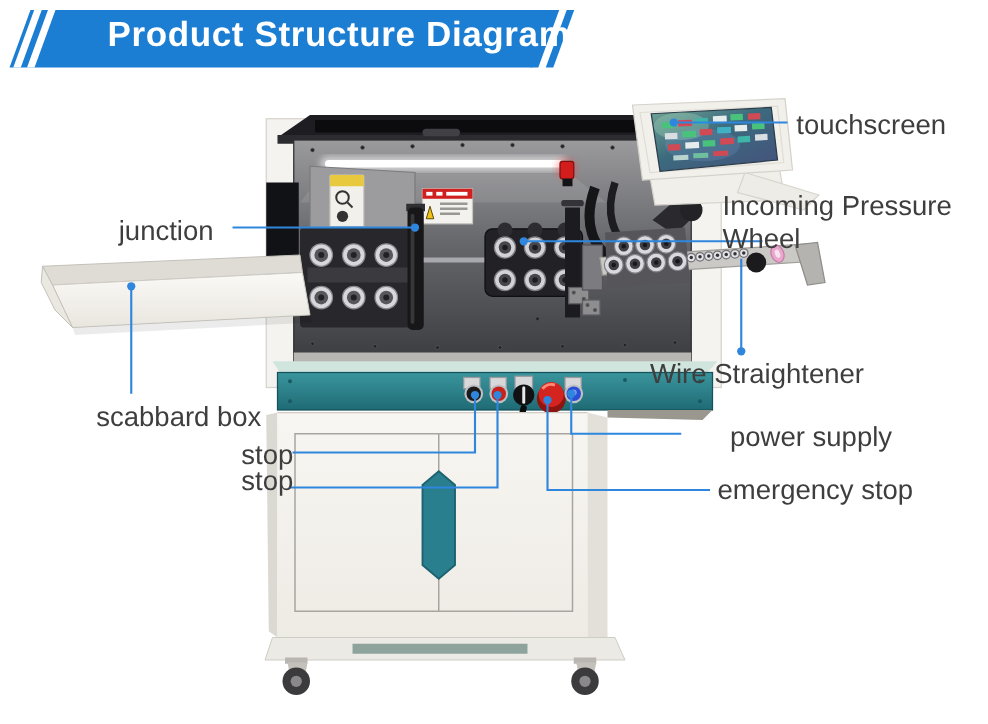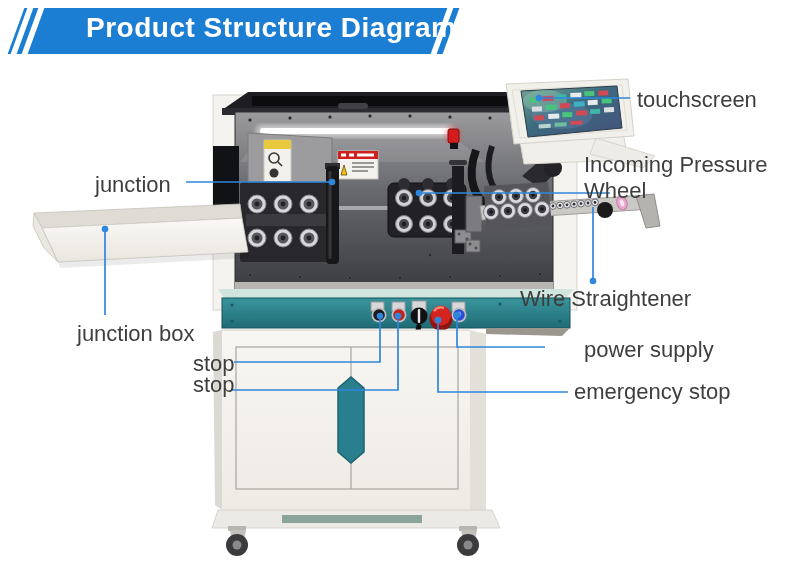--- a/index.html
+++ b/index.html
@@ -15,21 +15,21 @@
           background:var(--banner);transform:skewX(-20deg);}
   .stripe{position:absolute;top:8px;height:46px;width:6px;transform:skewX(-20deg);}
   .stripe.white{background:#ffffff;}
   .stripe.blue{background:var(--banner);}
   .banner-title{position:absolute;left:46px;top:12px;color:#fff;font-size:28px;
                 font-weight:bold;letter-spacing:.5px;white-space:nowrap;margin-left:40px;}
   
   .lbl{position:absolute;font-size:22px;color:var(--label);white-space:nowrap;line-height:1.16;}
   .lbl.wrap{white-space:normal;}
   #lbl-touchscreen{left:637px;top:87px;}
-  #lbl-incoming{left:564px;top:152px;width:185px;padding-left:20px;}
+  #lbl-incoming{left:578px;top:152px;width:185px;}
   #lbl-scabbard{left:95px;top:172px;}
   #lbl-wire{left:520px;top:286px;}
   #lbl-junction{left:77px;top:321px;}
   #lbl-power{left:552px;top:337px;margin-left:32px;}
   #lbl-start{left:193px;top:351px;}
   #lbl-stop{left:193px;top:372px;}
   #lbl-emerg{left:574px;top:379px;}
   svg{position:absolute;left:0;top:0;}
   .callout{stroke:var(--accent);stroke-width:1.7;fill:none;}
   .cdot{fill:var(--accent);stroke:none;}
@@ -363,18 +363,18 @@
         <circle class="cdot" cx="457" cy="315" r="3.3"></circle>
       <polyline class="callout" points="568,392 438,392 438,322"></polyline>
         <circle class="cdot" cx="438" cy="320" r="3.3"></circle>
     </g>
   </svg>
 
   <div class="lbl" id="lbl-touchscreen">touchscreen</div>
   <div class="lbl wrap" id="lbl-incoming">Incoming Pressure Wheel</div>
   <div class="lbl" id="lbl-scabbard">junction</div>
   <div class="lbl" id="lbl-wire">Wire Straightener</div>
-  <div class="lbl" id="lbl-junction">junction box</div>
+  <div class="lbl" id="lbl-junction">scabbard box</div>
   <div class="lbl" id="lbl-power">power supply</div>
   <div class="lbl" id="lbl-start">stop</div>
   <div class="lbl" id="lbl-stop">stop</div>
   <div class="lbl" id="lbl-emerg">emergency stop</div>
 </div>
 
 </body></html>

